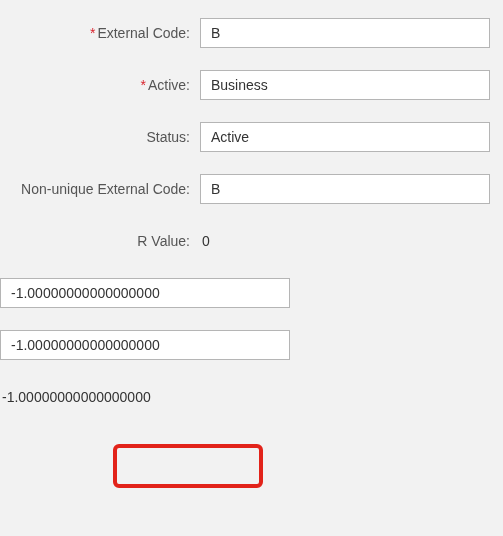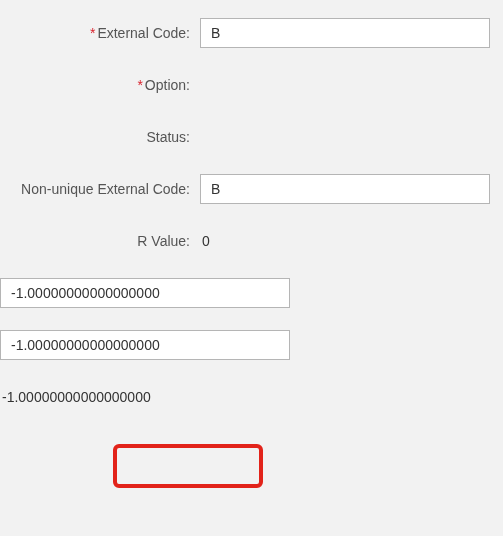--- a/index.html
+++ b/index.html
@@ -78,26 +78,32 @@
       <div class="label-cell">
         <span class="req">*</span><span>External Code:</span>
       </div>
       <div class="value-cell">
         <input type="text" value="B" style="">
       </div>
     </div>
 
     <div class="row">
       <div class="label-cell">
-        <span class="req">*</span><span>Option:</span>
+        <span class="req">*</span><span>Active:</span>
+      </div>
+      <div class="value-cell">
+        <input type="text" value="Business" style="">
       </div>
     </div>
 
     <div class="row">
       <div class="label-cell">Status:</div>
+      <div class="value-cell">
+        <input type="text" value="Active" style="">
+      </div>
     </div>
 
     <div class="row">
       <div class="label-cell">Non-unique External Code:</div>
       <div class="value-cell">
         <input type="text" value="B" style="">
       </div>
     </div>
 
     <div class="row">

